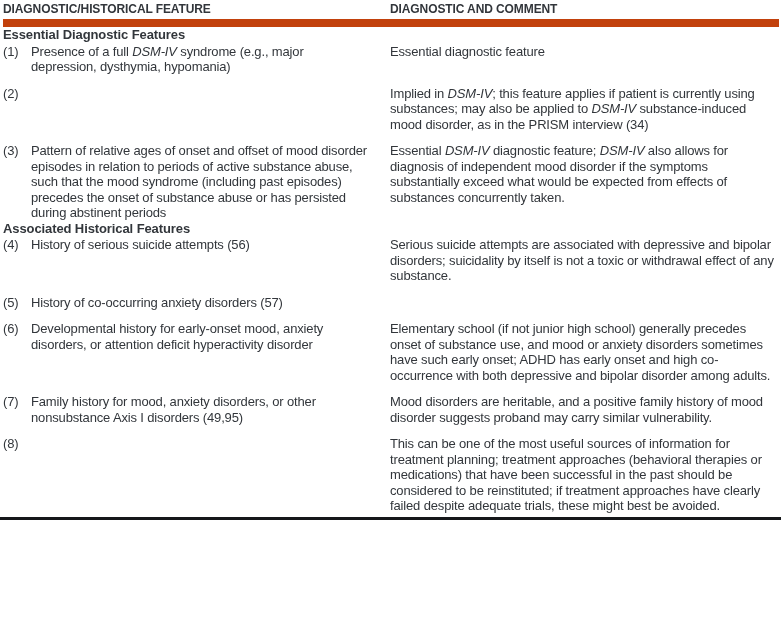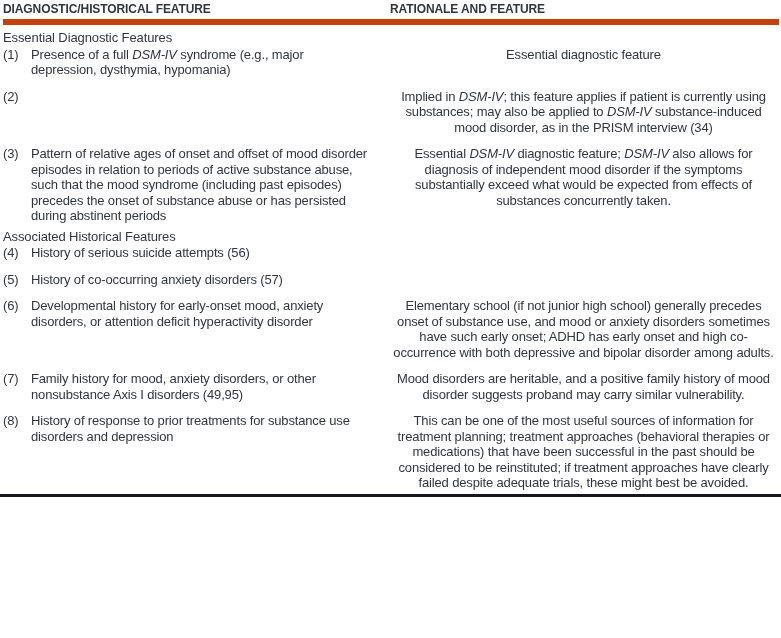--- a/index.html
+++ b/index.html
@@ -12,33 +12,32 @@
   .page {
     width: 781px;
     padding: 2px 2px 0 3px;
     border-bottom: 3px solid #15171a;
     padding-bottom: 3px;
     background: #ffffff;
   }
   .thead {
     display: grid;
     grid-template-columns: 387px 1fr;
-    border-bottom: 6px solid #c2410c;
+    border-bottom: 8px solid #c2410c;
     padding-bottom: 3px;
   }
   .th {
     font-size: 12px;
     font-weight: bold;
     letter-spacing: -0.1px;
   }
   .section-heading {
     font-size: 13px;
-    font-weight: normal;
+    font-weight: bold;
     line-height: 15.5px;
-    margin-top: 5px;
     letter-spacing: -0.1px;
   }
   .row {
     display: grid;
     grid-template-columns: 387px 1fr;
     margin-top: 11px;
   }
   .row.first {
     margin-top: 1px;
   }
@@ -47,31 +46,30 @@
     line-height: 15.5px;
     letter-spacing: -0.15px;
   }
   .feature-cell {
     display: grid;
     grid-template-columns: 28px 1fr;
     padding-right: 18px;
   }
   .rationale-cell {
     padding-right: 2px;
-    text-align: center;
   }
 </style>
 </head>
 <body>
 
 <div class="page">
 
   <div class="thead">
     <div class="th">DIAGNOSTIC/HISTORICAL FEATURE</div>
-    <div class="th">RATIONALE AND FEATURE</div>
+    <div class="th">DIAGNOSTIC AND COMMENT</div>
   </div>
 
   <div class="section-heading">Essential Diagnostic Features</div>
 
   <div class="row first">
     <div class="cell feature-cell">
       <span class="num">(1)</span>
       <span class="ftext">Presence of a full <i>DSM-IV</i> syndrome (e.g., major depression, dysthymia, hypomania)</span>
     </div>
     <div class="cell rationale-cell">Essential diagnostic feature</div>
@@ -92,20 +90,21 @@
     <div class="cell rationale-cell">Essential <i>DSM-IV</i> diagnostic feature; <i>DSM-IV</i> also allows for diagnosis of independent mood disorder if the symptoms substantially exceed what would be expected from effects of substances concurrently taken.</div>
   </div>
 
   <div class="section-heading">Associated Historical Features</div>
 
   <div class="row first">
     <div class="cell feature-cell">
       <span class="num">(4)</span>
       <span class="ftext">History of serious suicide attempts (56)</span>
     </div>
+    <div class="cell rationale-cell">Serious suicide attempts are associated with depressive and bipolar disorders; suicidality by itself is not a toxic or withdrawal effect of any substance.</div>
   </div>
 
   <div class="row">
     <div class="cell feature-cell">
       <span class="num">(5)</span>
       <span class="ftext">History of co-occurring anxiety disorders (57)</span>
     </div>
   </div>
 
   <div class="row">
@@ -120,18 +119,17 @@
     <div class="cell feature-cell">
       <span class="num">(7)</span>
       <span class="ftext">Family history for mood, anxiety disorders, or other nonsubstance Axis I disorders (49,95)</span>
     </div>
     <div class="cell rationale-cell">Mood disorders are heritable, and a positive family history of mood disorder suggests proband may carry similar vulnerability.</div>
   </div>
 
   <div class="row">
     <div class="cell feature-cell">
       <span class="num">(8)</span>
-      <span class="ftext">History of response to prior treatments for substance use disorders and depression</span>
     </div>
     <div class="cell rationale-cell">This can be one of the most useful sources of information for treatment planning; treatment approaches (behavioral therapies or medications) that have been successful in the past should be considered to be reinstituted; if treatment approaches have clearly failed despite adequate trials, these might best be avoided.</div>
   </div>
 
 </div>
 
 </body></html>

